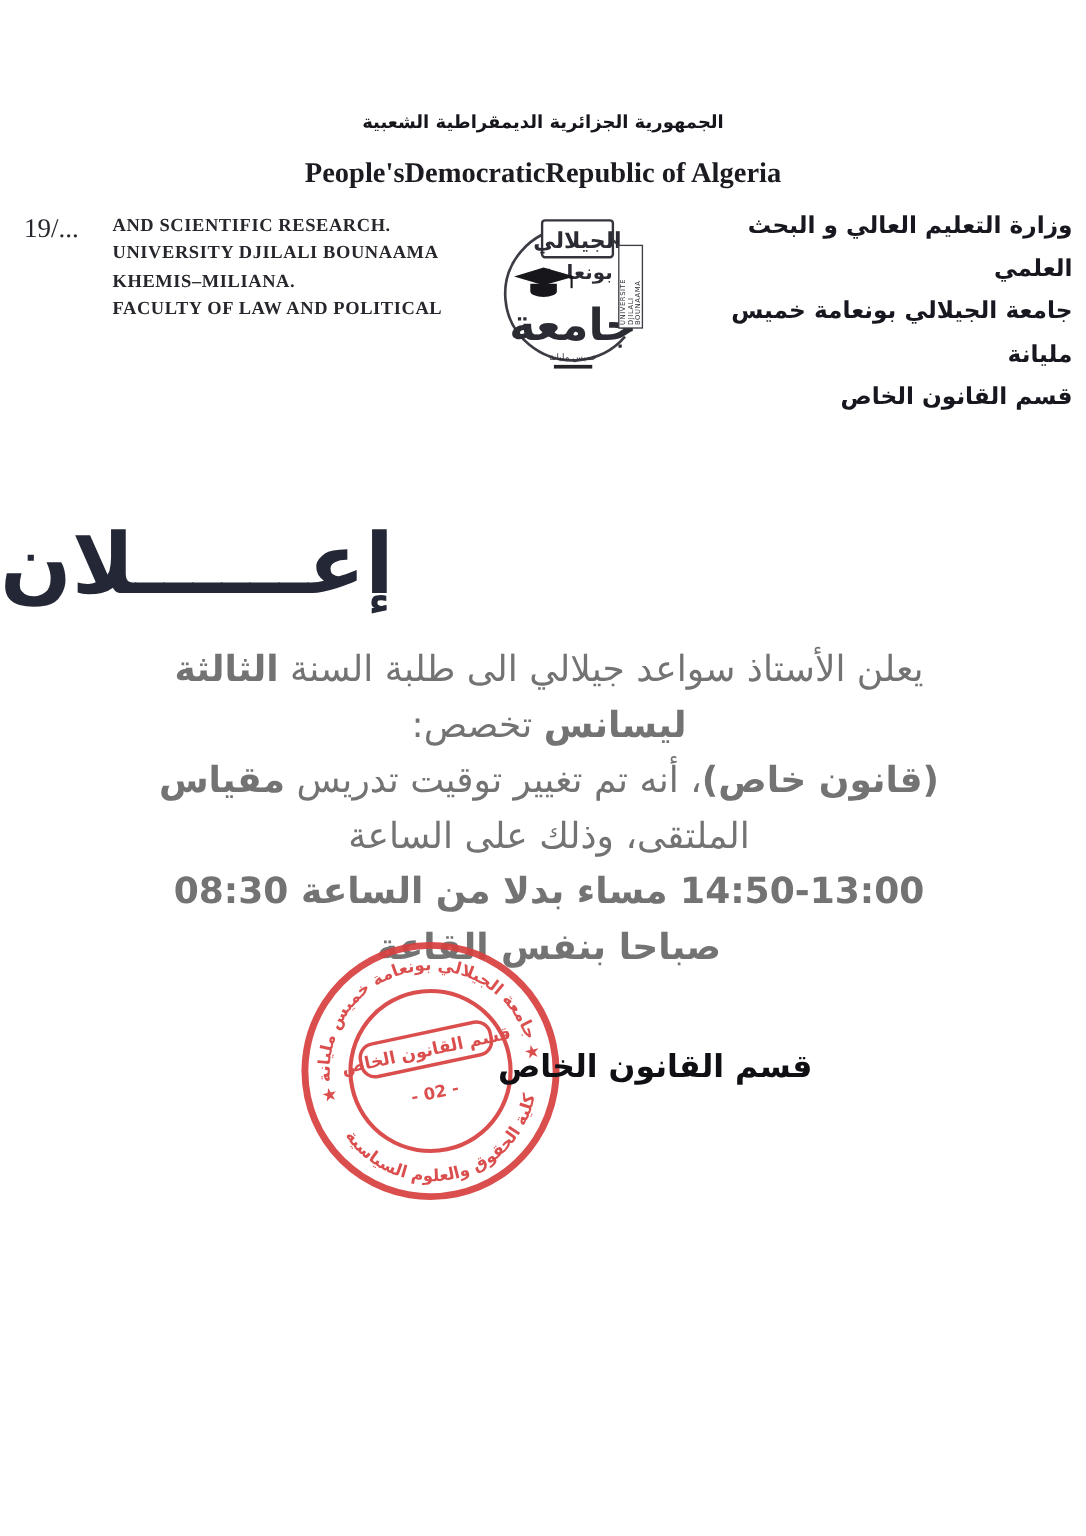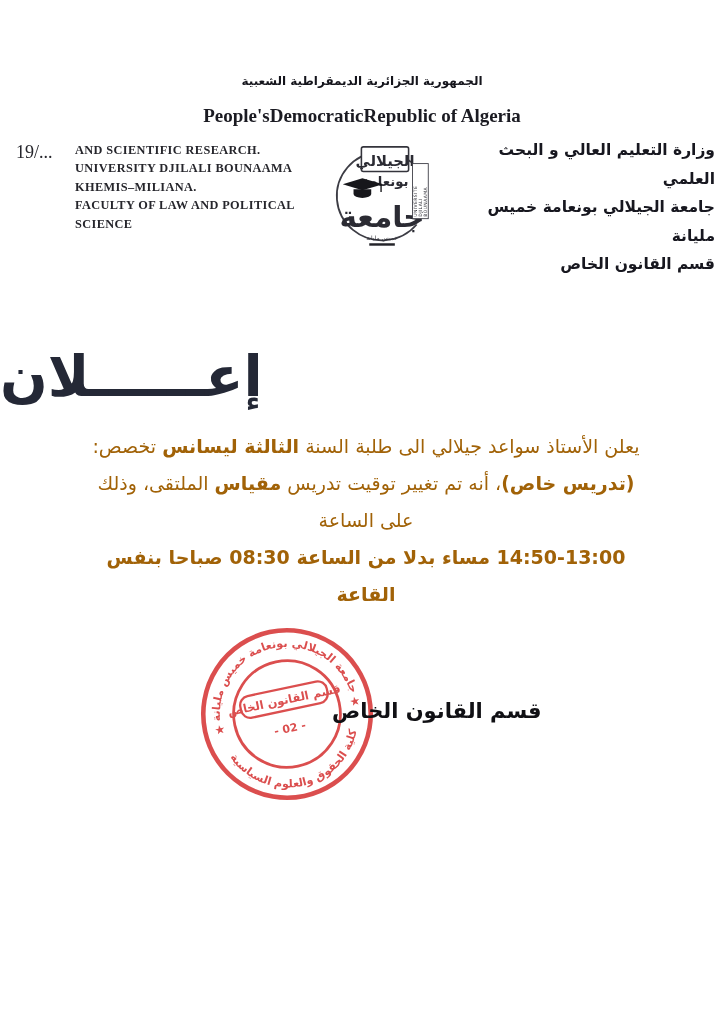--- a/index.html
+++ b/index.html
@@ -37,22 +37,22 @@
 
   
   .title {
     position:absolute; top:344px; left:0; right:0; text-align:left;
     direction:rtl; font-size:56px; font-weight:bold; color:#242836;
   }
 
   
   .body-text {
     position:absolute; top:428px; left:80px; width:572px;
-    direction:rtl; text-align:center; color:#a16207;
-    font-size:19px; line-height:37px;
+    direction:rtl; text-align:center; color:#737373;
+    font-size:24px; line-height:37px;
   }
   .b { font-weight:bold; }
 
   
   .stamp { position:absolute; left:195px; top:622px; width:184px; height:184px; opacity:.92; }
   .stamp svg { width:100%; height:100%; }
   .st-line { fill:none; stroke:#d84040; }
   .st-arc  { font-size:12px;  font-weight:bold; fill:#d84040; direction:rtl; }
   .st-star { font-size:13px;  fill:#d84040; text-anchor:middle; }
   .st-box  { font-size:12.5px; font-weight:bold; fill:#d84040; text-anchor:middle; direction:rtl; }
@@ -72,21 +72,20 @@
   <div class="republic-ar">الجمهورية الجزائرية الديمقراطية الشعبية</div>
   <div class="republic-en">People'sDemocraticRepublic of Algeria</div>
 
   <div class="ref">19/...</div>
 
   <div class="ministry-en">
     <div>AND SCIENTIFIC RESEARCH.</div>
     <div>UNIVERSITY DJILALI BOUNAAMA</div>
     <div>KHEMIS–MILIANA.</div>
     <div>FACULTY OF LAW AND POLITICAL</div>
-    <div>SCIENCE</div>
   </div>
 
   <div class="logo">
     <svg viewBox="0 0 120 120">
       <path d="M 86.6,22.5 A 46,45 0 1 0 92.2,85.9" fill="none" stroke="#3c3c44" stroke-width="1.8"></path>
       <rect x="36" y="7" width="48" height="25" rx="2" fill="#ffffff" stroke="#34343c" stroke-width="1.6"></rect>
       <text x="60" y="26" text-anchor="middle" font-size="15" font-weight="bold" class="logo-txt">الجيلالي</text>
       <text x="60" y="47" text-anchor="middle" font-size="13.5" font-weight="bold" class="logo-txt">بونعامة</text>
       <path d="M 17,45 L 37,39 L 58,45 L 37,51 Z" fill="#17171b"></path>
       <path d="M 28,50 h 18 v 5 a 9,4 0 0 1 -18,0 Z" fill="#17171b"></path>
@@ -107,21 +106,21 @@
     <div>قسم القانون الخاص</div>
   </div>
 
   <div class="title">إعــــــلان</div>
 
   <div class="body-text">
     <div>
       <span>يعلن الأستاذ سواعد جيلالي الى طلبة السنة </span><span class="b">الثالثة ليسانس</span><span> تخصص:</span>
     </div>
     <div>
-      <span class="b">(تدريس خاص)</span><span>، أنه تم تغيير توقيت تدريس </span><span class="b">مقياس</span><span> الملتقى، وذلك على الساعة</span>
+      <span class="b">(قانون خاص)</span><span>، أنه تم تغيير توقيت تدريس </span><span class="b">مقياس</span><span> الملتقى، وذلك على الساعة</span>
     </div>
     <div class="b">14:50-13:00  مساء بدلا من الساعة 08:30 صباحا بنفس القاعة</div>
   </div>
 
   <div class="stamp">
     <svg viewBox="0 0 200 200">
       <g transform="rotate(-12 100 100)">
         <circle cx="100" cy="100" r="91" class="st-line" stroke-width="5"></circle>
         <circle cx="100" cy="100" r="58" class="st-line" stroke-width="3"></circle>
         <path id="stampArcTop" d="M 27,100 A 73,73 0 0 1 173,100" fill="none"></path>

